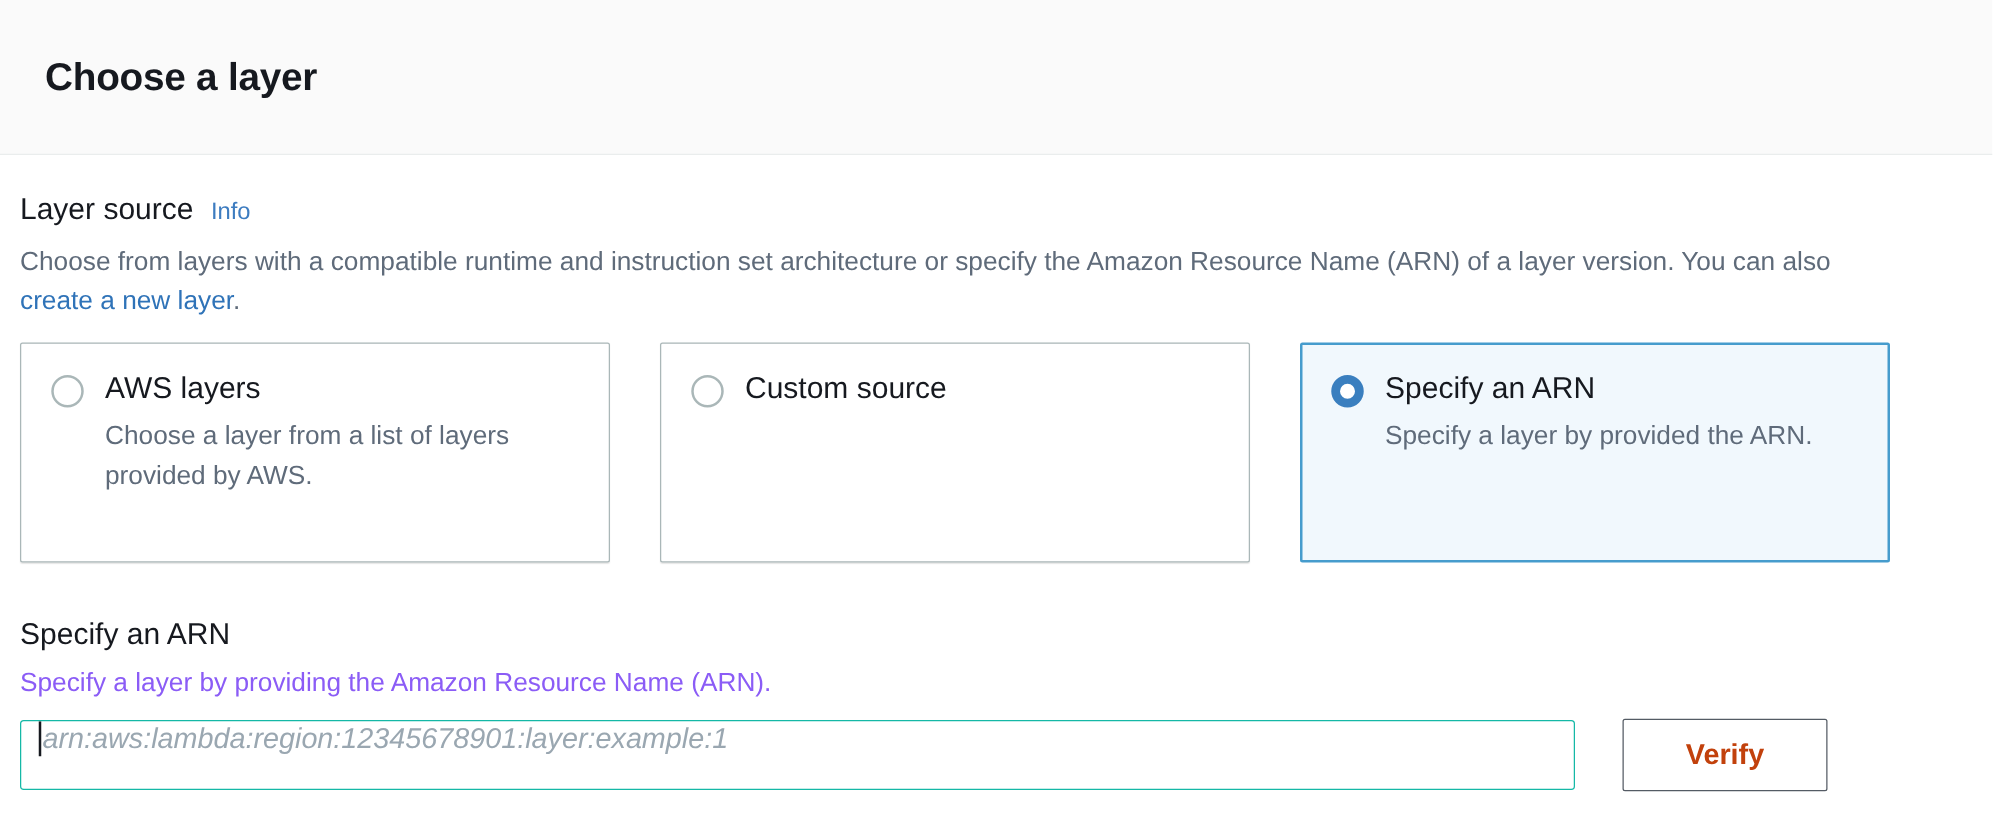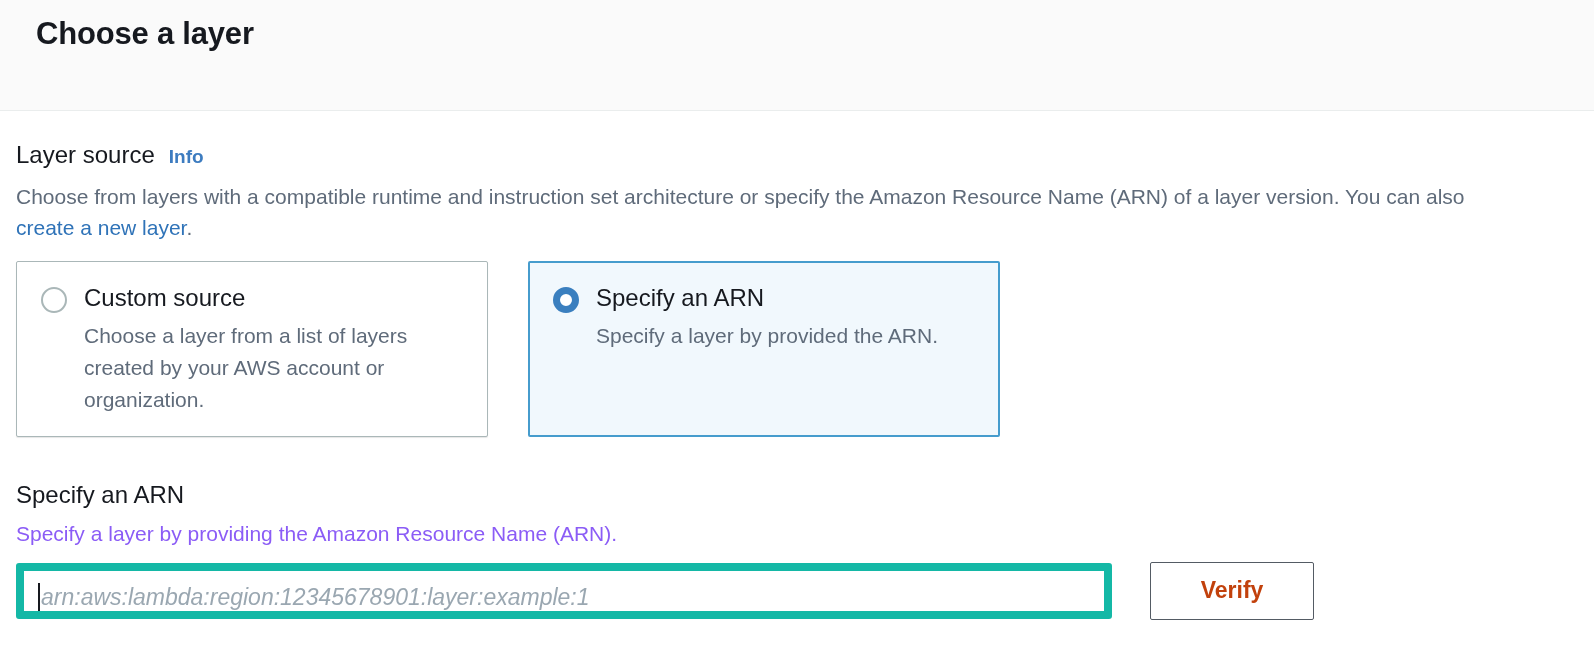--- a/index.html
+++ b/index.html
@@ -10,26 +10,27 @@
     width: 1594px;
     height: 666px;
     background: #ffffff;
     font-family: "Liberation Sans", sans-serif;
     color: #16191f;
     overflow: hidden;
   }
 
   
   .modal-header {
-    height: 111px;
+    height: 124px;
     box-sizing: border-box;
     background: #fafafa;
     border-bottom: 1px solid #eaeded;
     display: flex;
-    padding: 16px 36px;
+    align-items: center;
+    padding: 6px 36px;
   }
   .modal-title {
     font-size: 31px;
     font-weight: bold;
     color: #16191f;
     letter-spacing: -0.2px;
   }
 
   
   .modal-body {
@@ -43,21 +44,21 @@
     gap: 14px;
   }
   .field-label {
     font-size: 24px;
     font-weight: normal;
     color: #16191f;
     line-height: 1.2;
   }
   .info-link {
     font-size: 19px;
-    font-weight: bold;
+    font-weight: normal;
     color: #3d7cc0;
     cursor: pointer;
   }
 
   .field-desc {
     margin-top: 11px;
     font-size: 21px;
     line-height: 1.5;
     color: #5f6b7a;
     max-width: 1470px;
@@ -137,28 +138,28 @@
     line-height: 1.4;
   }
   .arn-row {
     display: flex;
     align-items: center;
     gap: 38px;
     margin-top: 14px;
   }
   .arn-input-wrap {
     position: relative;
-    width: 1096px;
+    width: 1244px;
     height: 56px;
     box-sizing: border-box;
-    border: 8px solid #14b8a6;
+    border: 1px solid #14b8a6;
     border-radius: 3px;
     background: #ffffff;
     display: flex;
-    align-items: flex-end;
+    align-items: flex-start;
     padding: 0 14px;
     overflow: hidden;
   }
   .caret {
     width: 2px;
     height: 28px;
     background: #16191f;
     flex: 0 0 auto;
   }
   .arn-placeholder {
@@ -198,26 +199,32 @@
     <span class="field-label">Layer source</span>
     <span class="info-link">Info</span>
   </div>
 
   <div class="field-desc">
     <span>Choose from layers with a compatible runtime and instruction set architecture or specify the Amazon Resource Name (ARN) of a layer version. You can also </span><span class="inline-link">create a new layer</span><span>.</span>
   </div>
 
   <div class="tiles">
 
+    <div class="tile">
+      <span class="radio-outer"></span>
+      <span class="tile-text">
+        <span class="tile-title">AWS layers</span>
+        <div class="tile-desc">Choose a layer from a list of layers provided by AWS.</div>
+      </span>
+    </div>
 
     <div class="tile">
       <span class="radio-outer"></span>
       <span class="tile-text">
         <span class="tile-title">Custom source</span>
-        <div class="tile-desc">Choose a layer from a list of layers created by your AWS account or organization.</div>
       </span>
     </div>
 
     <div class="tile selected">
       <span class="radio-outer"></span>
       <span class="tile-text">
         <span class="tile-title">Specify an ARN</span>
         <div class="tile-desc">Specify a layer by provided the ARN.</div>
       </span>
     </div>

